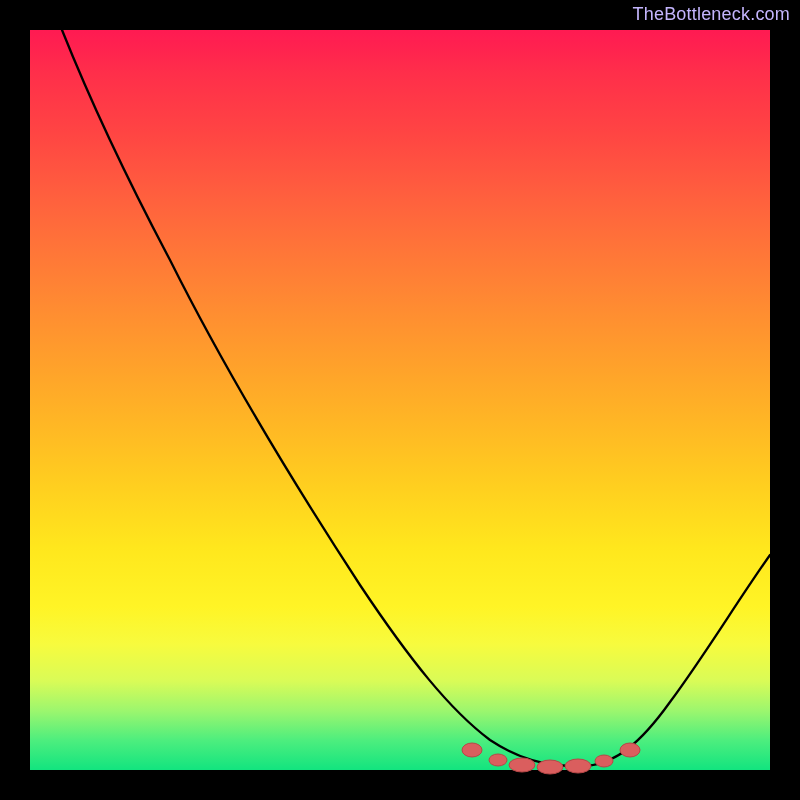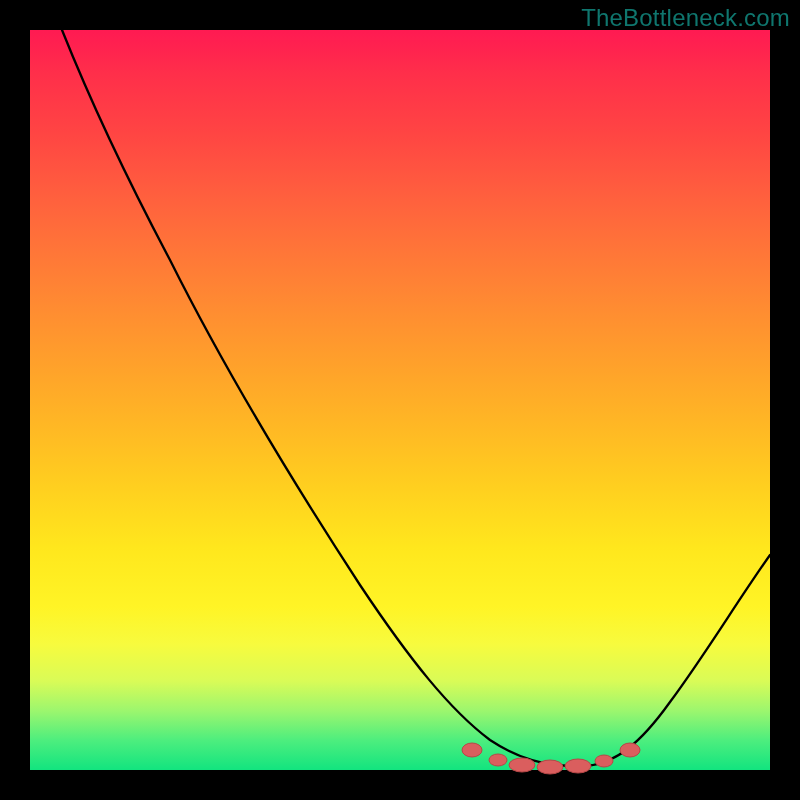--- a/index.html
+++ b/index.html
@@ -14,22 +14,22 @@
   .stage {
     position: relative;
     width: 800px;
     height: 800px;
     background: #000;
   }
   .watermark {
     position: absolute;
     top: 4px;
     right: 10px;
-    color: #0f766e;
-    font-size: 24px;
+    color: #c4b5fd;
+    font-size: 18px;
     font-weight: 400;
     letter-spacing: 0.2px;
     user-select: none;
   }
   .plot {
     position: absolute;
     left: 30px;
     top: 30px;
     width: 740px;
     height: 740px;

